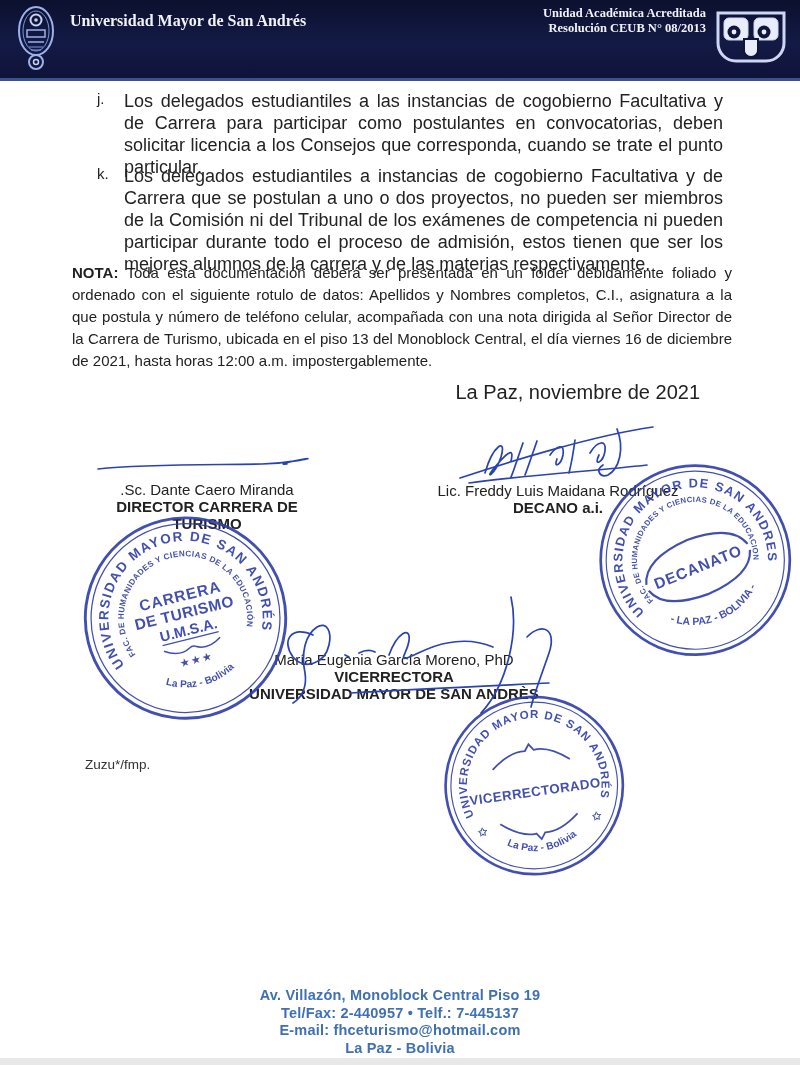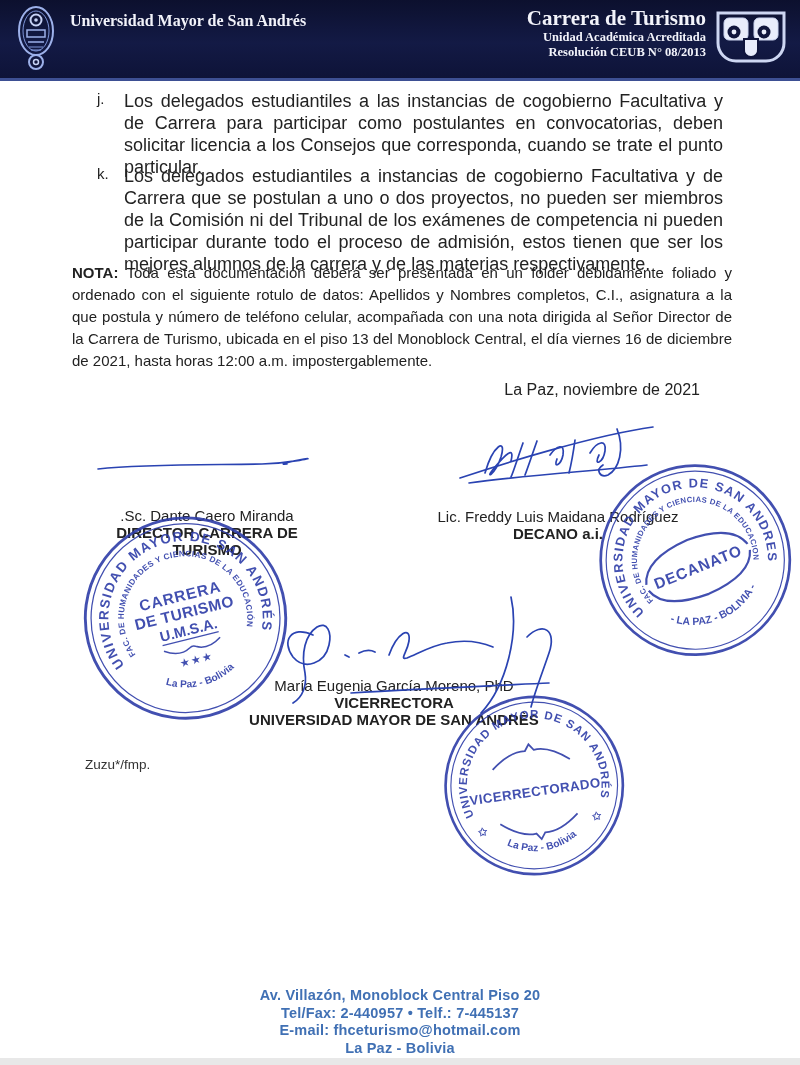--- a/index.html
+++ b/index.html
@@ -24,25 +24,25 @@
   .hdr-right-text .c2{font-size:12.5px;line-height:15px;}
   .hdr-right-text .c3{font-size:12.5px;line-height:15px;}
   .hdr-logo-left{position:absolute;left:14px;top:5px;}
   .hdr-logo-right{position:absolute;right:12px;top:7px;}
   
   .list-item{position:absolute;left:97px;width:626px;}
   .list-item .lbl{position:absolute;left:0;top:0;font-size:15px;}
   .list-item .txt{margin-left:27px;font-size:18px;line-height:22px;text-align:justify;}
   .nota{position:absolute;left:72px;top:262px;width:660px;font-size:15px;line-height:22px;text-align:justify;}
   .nota b{font-weight:bold;}
-  .dateline{position:absolute;right:100px;top:381px;font-size:16px;}
+  .dateline{position:absolute;right:100px;top:381px;font-size:20px;}
   .ref-initials{position:absolute;left:85px;top:757px;font-size:13.5px;color:#333;}
   
   .sig-block{position:absolute;text-align:center;font-size:15px;line-height:17px;}
-  .sig-name{font-weight:normal;margin-top:26px;}
+  .sig-name{font-weight:normal;}
   .sig-title{font-weight:bold;}
   .ink{position:absolute;pointer-events:none;}
   .ink path{fill:none;stroke:#2a43b2;stroke-width:1.7;stroke-linecap:round;}
   
   .stamp{position:absolute;opacity:0.9;pointer-events:none;}
   .stamp svg text{fill:#2e3da8;font-family:"Liberation Sans",sans-serif;font-weight:bold;}
   .stamp svg circle, .stamp svg path.deco{fill:none;stroke:#2e3da8;}
   
   .footer{position:absolute;left:0;top:987px;width:800px;text-align:center;
     color:#4070b4;font-size:14.5px;line-height:17.5px;font-weight:bold;letter-spacing:0.2px;}
@@ -63,21 +63,20 @@
         <line x1="14" y1="37" x2="30" y2="37" stroke="#9db1ea" stroke-width="1.5"></line>
         <path d="M15,42 h14 M17,45 h10" stroke="#7e95d8" stroke-width="1.2"></path>
         <circle cx="22" cy="57" r="7" fill="none" stroke="#9db1ea" stroke-width="2"></circle>
         <circle cx="22" cy="57" r="2.5" fill="none" stroke="#c7d2f4" stroke-width="1.5"></circle>
       </svg>
     </div>
     <div class="hdr-left-text">
       <div class="l1">Universidad Mayor de San Andrés</div>
     </div>
     <div class="hdr-right-text">
-      <div class="c1">Carrera de Turismo</div>
       <div class="c2">Unidad Académica Acreditada</div>
       <div class="c3">Resolución CEUB N° 08/2013</div>
     </div>
     <div class="hdr-logo-right">
       <svg width="74" height="62" viewBox="0 0 74 62">
         <path d="M4,6 h66 v30 a18,18 0 0 1 -18,18 h-30 a18,18 0 0 1 -18,-18 z" fill="none" stroke="#cdd6f2" stroke-width="3"></path>
         <rect x="10" y="11" width="24" height="22" rx="5" fill="#e9edfb" stroke="#cdd6f2" stroke-width="1"></rect>
         <rect x="40" y="11" width="24" height="22" rx="5" fill="#e9edfb" stroke="#cdd6f2" stroke-width="1"></rect>
         <circle cx="20" cy="25" r="6.5" fill="#10153c"></circle>
         <circle cx="20" cy="25" r="2.4" fill="#e9edfb"></circle>
@@ -211,19 +210,19 @@
       <text x="110" y="122" font-size="15" letter-spacing="0.5" text-anchor="middle">VICERRECTORADO</text>
       <text x="45" y="158" font-size="12" text-anchor="middle">✩</text>
       <text x="175" y="158" font-size="12" text-anchor="middle">✩</text>
       <text font-size="11.5">
         <textPath href="#v-bot" startOffset="50%" text-anchor="middle">La Paz - Bolivia</textPath>
       </text>
     </svg>
   </div>
 
   <div class="footer">
-    <div>Av. Villazón, Monoblock Central Piso 20</div>
+    <div>Av. Villazón, Monoblock Central Piso 19</div>
     <div>Tel/Fax: 2-440957 • Telf.: 7-445137</div>
     <div>E-mail: fhceturismo@hotmail.com</div>
     <div>La Paz - Bolivia</div>
   </div>
 
 </div>
 
 </body></html>

